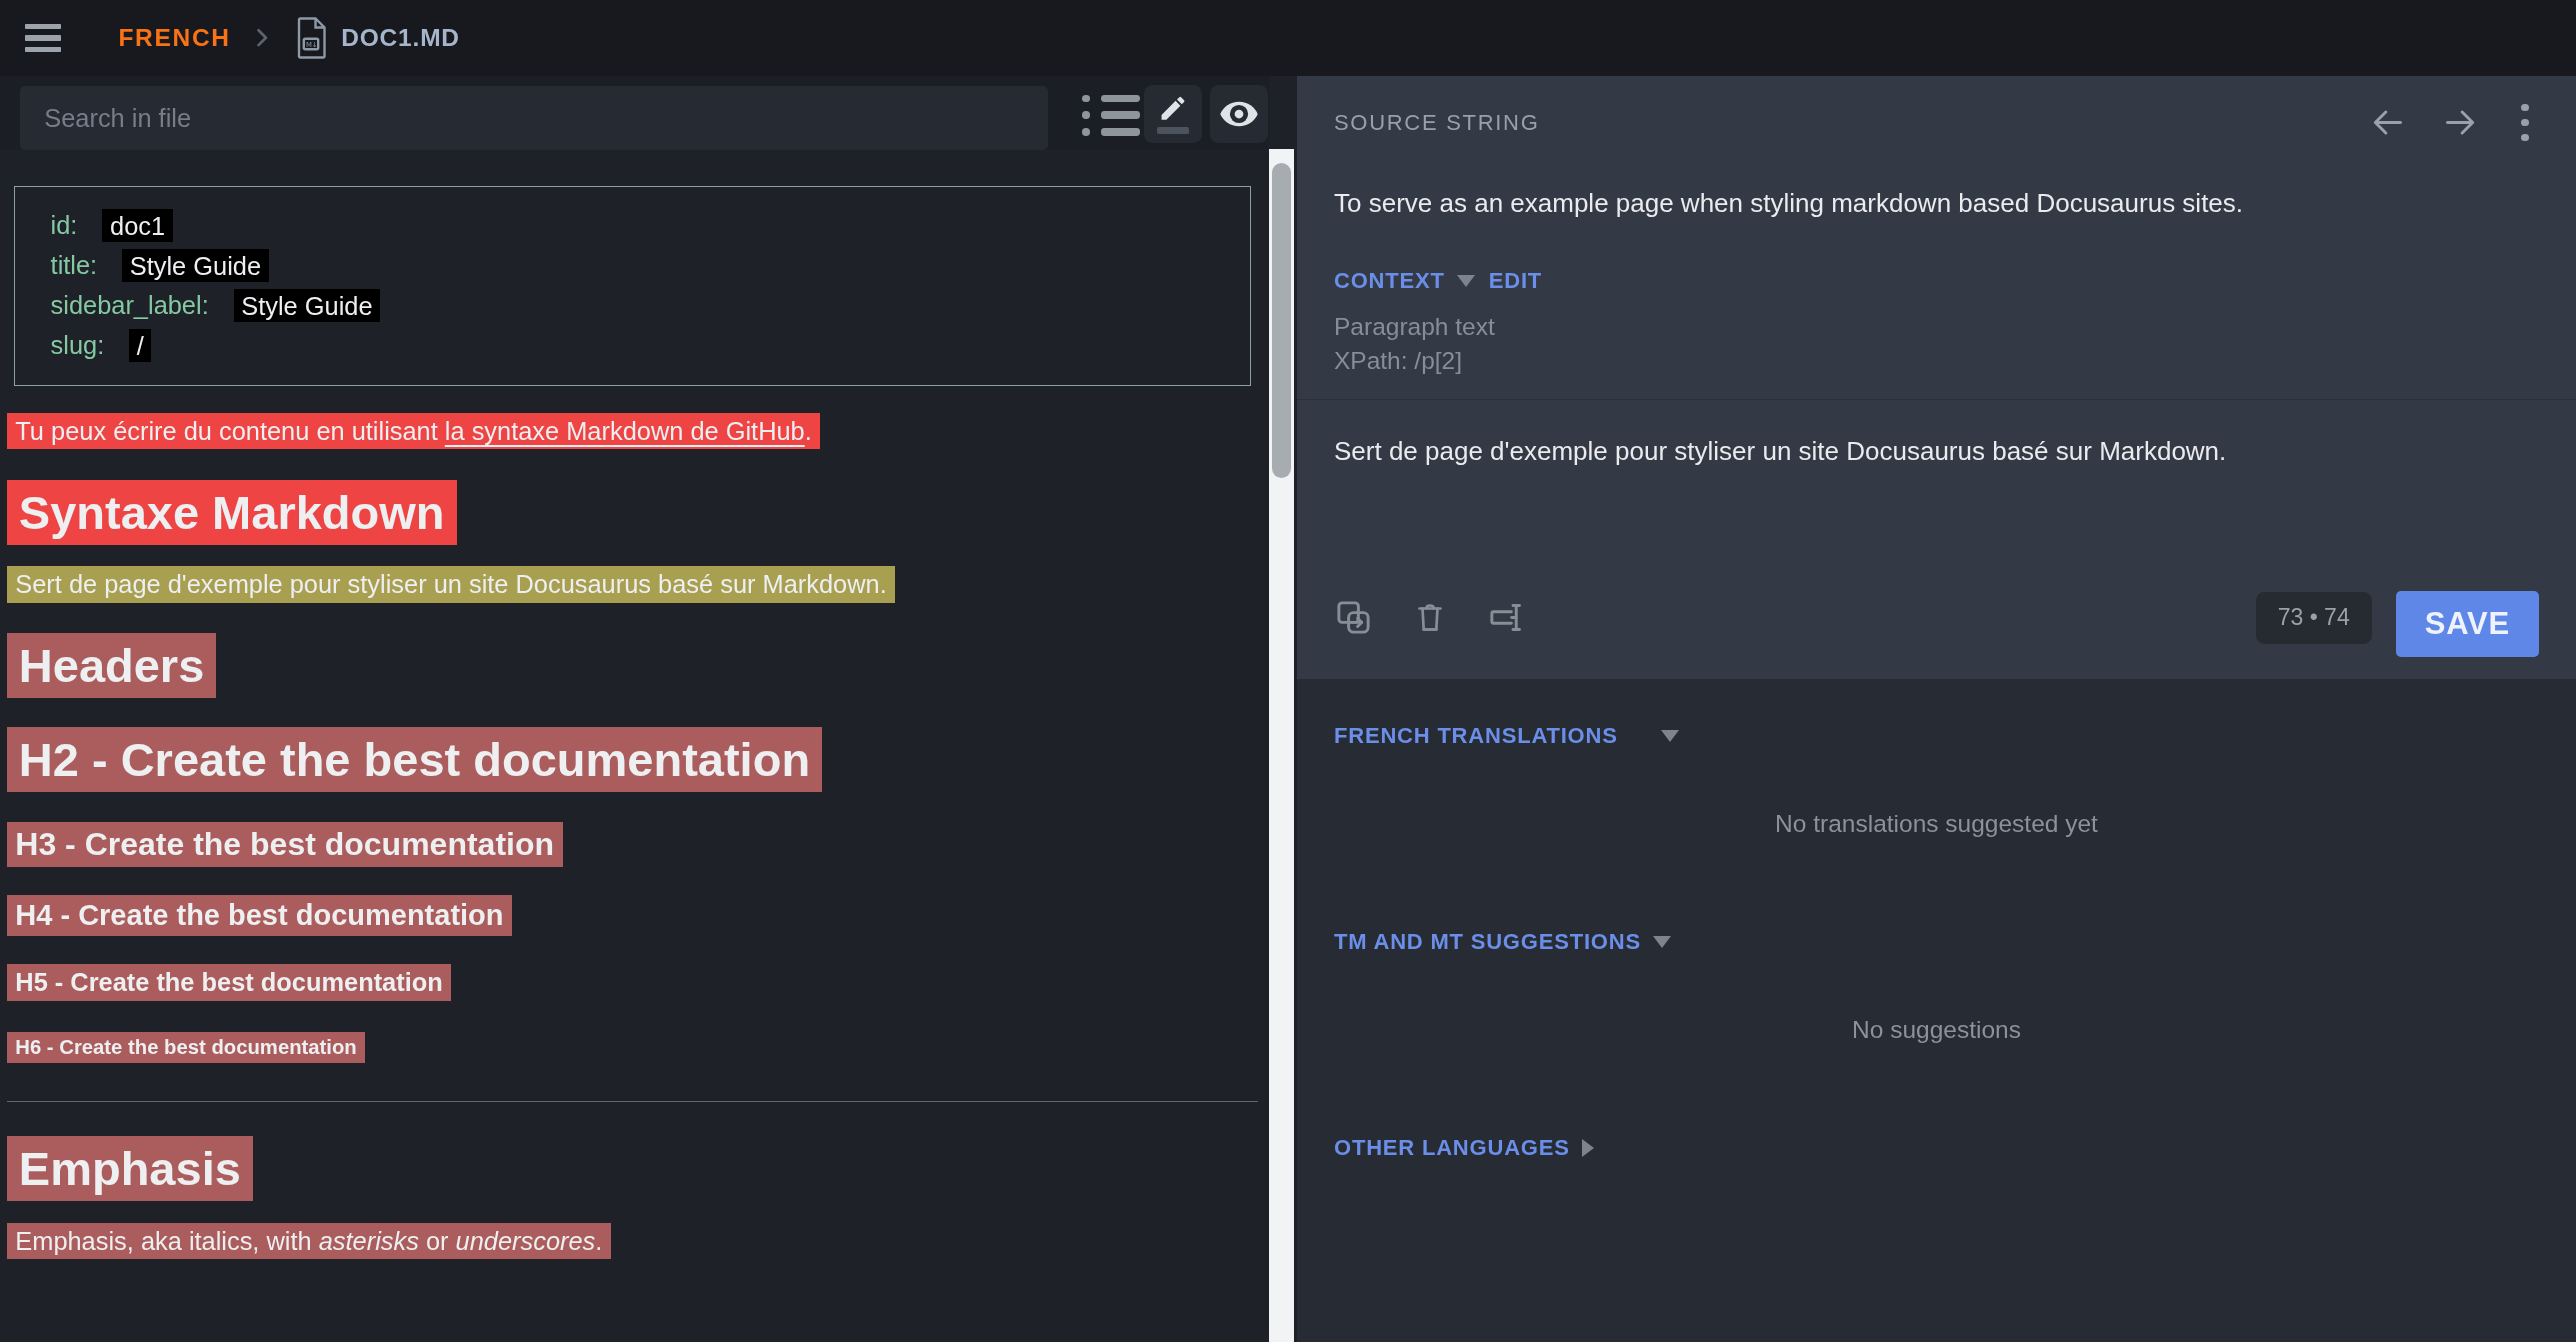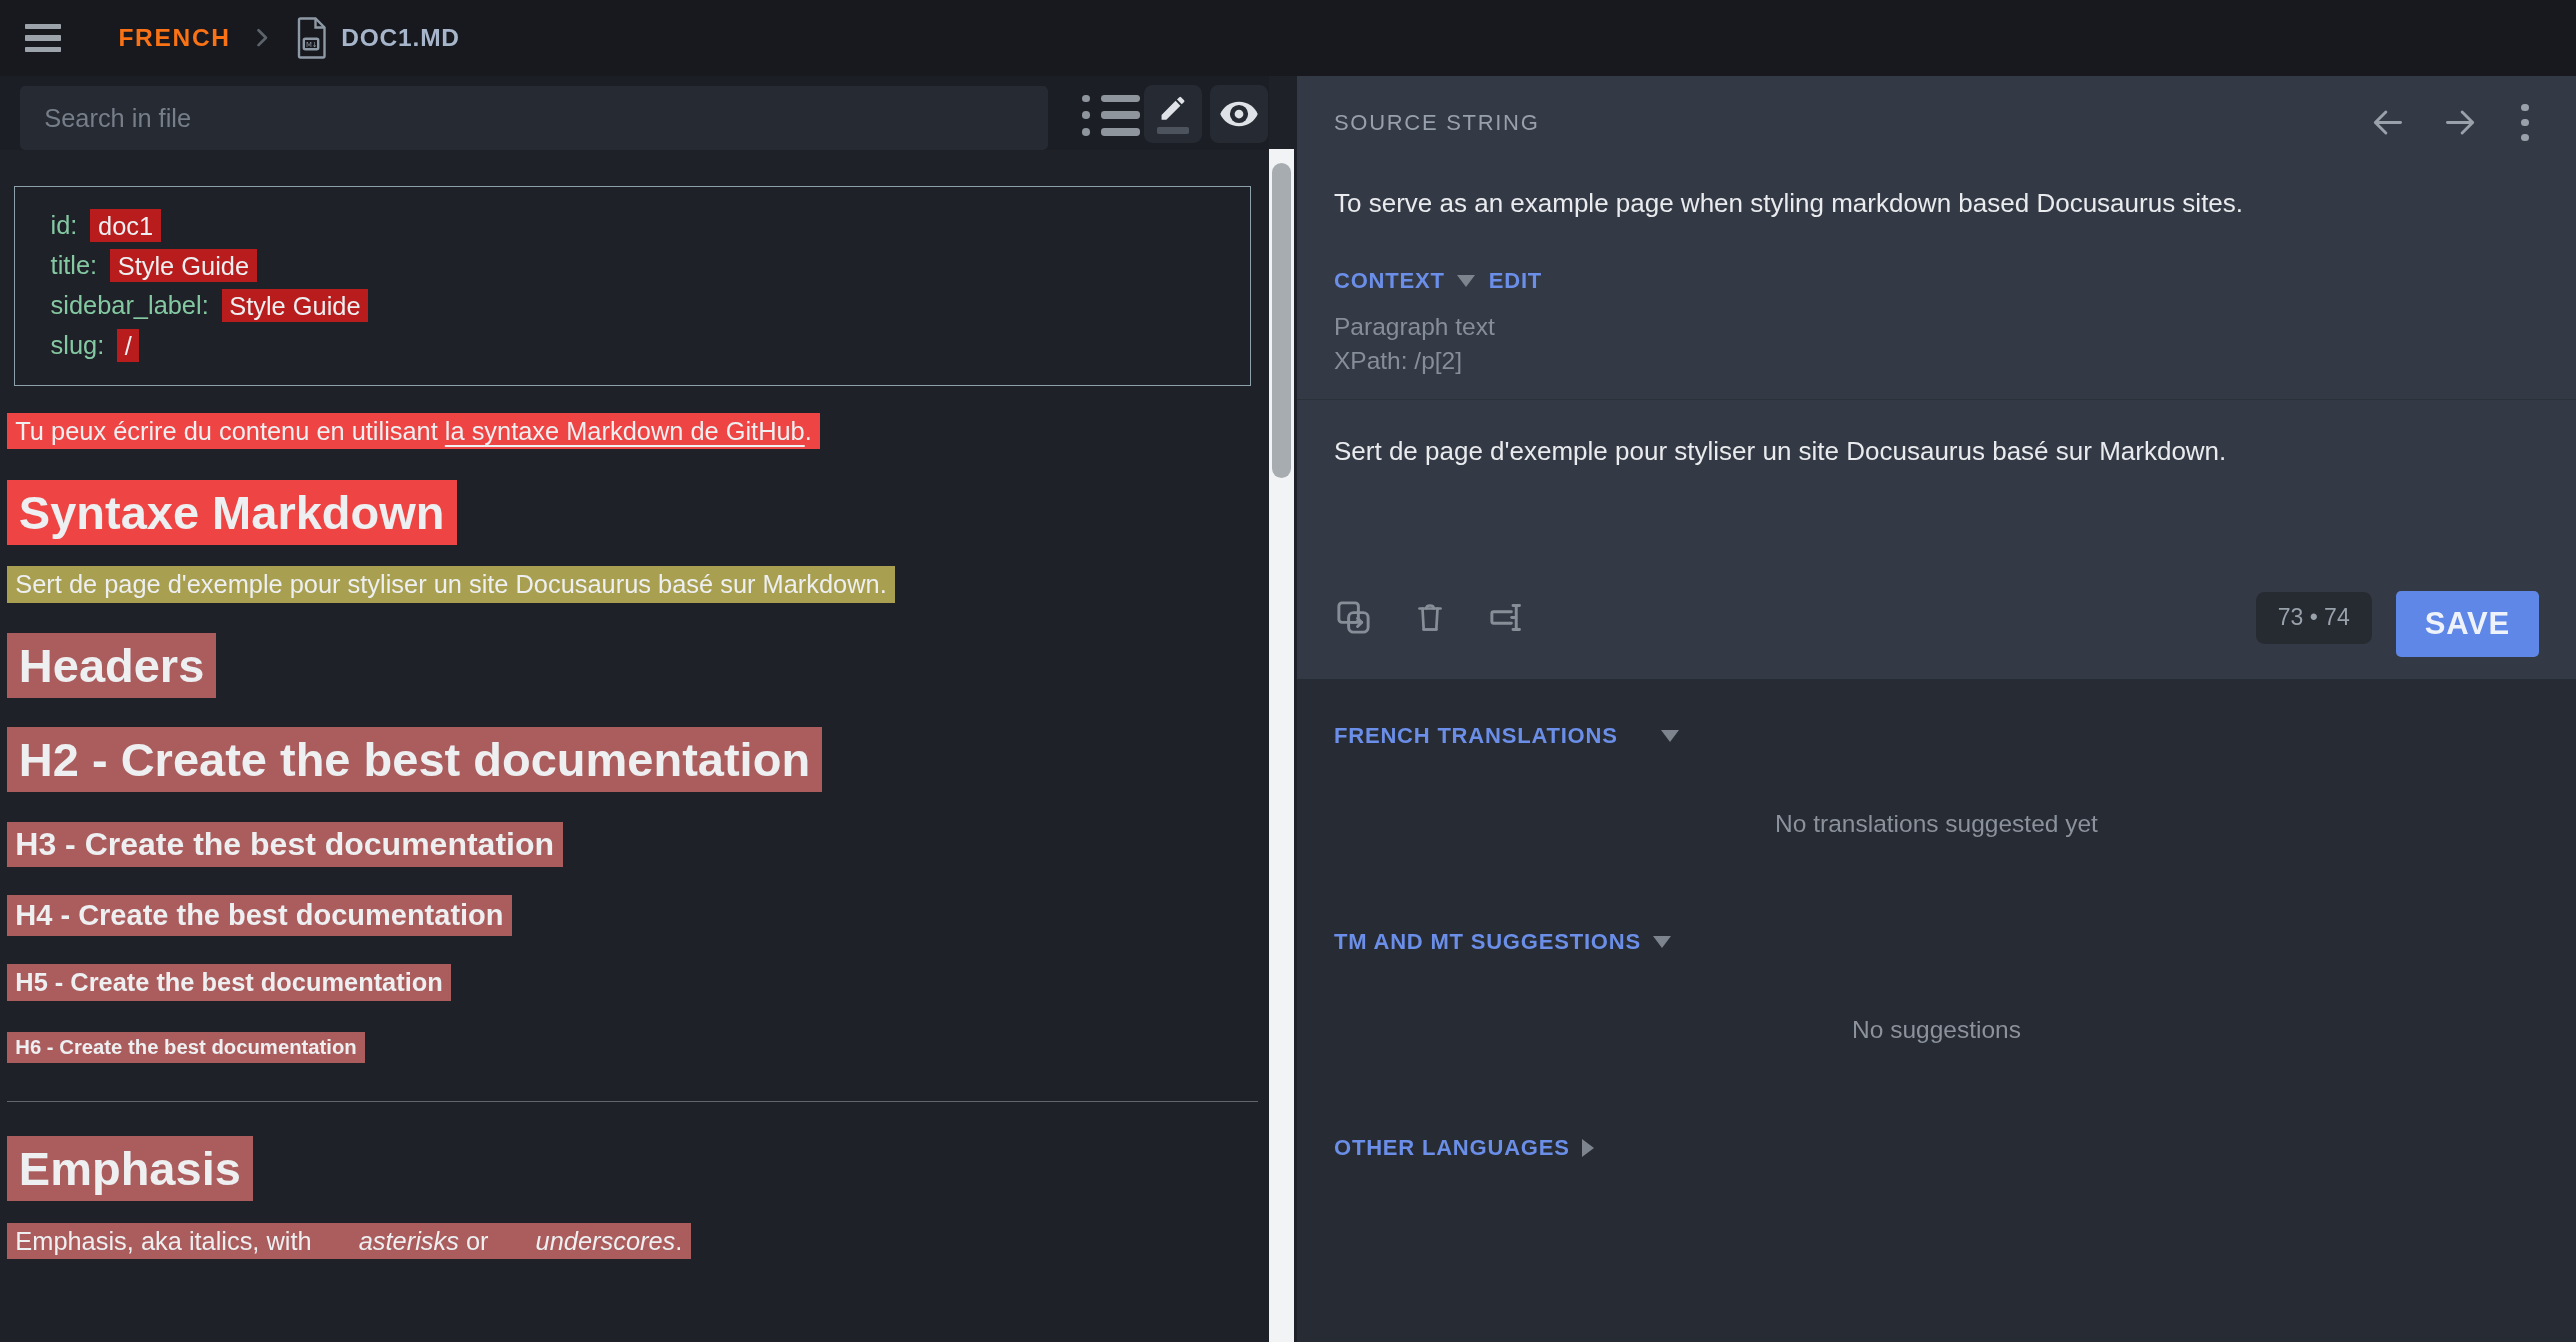--- a/index.html
+++ b/index.html
@@ -45,38 +45,38 @@
   .pencil-bar { width:32px; height:7.6px; background:#4d535c; border-radius:1.7px; margin-top:3.4px; }
 
   .doc-area { position:absolute; top:91px; left:0; right:0; bottom:0; padding:18.6px 0 0 6.8px; overflow:hidden; }
 
   .fm-box {
     margin-left:6.8px; width:1237px; box-sizing:border-box;
     border:1.7px solid #8ea0aa; padding:18.6px 20.3px 20.3px 36px;
   }
   .fm-line { font-size:25.4px; line-height:40px; }
   .fm-key { color:#85c9a3; }
-  .fm-val { background:#b91c1c; color:#edeff1; padding:2.5px 7.6px; margin-left:13px; }
+  .fm-val { background:#000000; color:#edeff1; padding:2.5px 7.6px; margin-left:25px; }
 
   .hl { color:#edeff1; padding:4.2px 8.5px; cursor:pointer; }
   .hl-red { background:#ab5d5d; }
   .hl-green { background:#ef4444;margin-top:16px; }
   .hl-yellow { background:#a89f50; }
 
   .doc-p  { font-size:25.4px; margin:30.5px 0 0 0; font-weight:normal; }
   .doc-h1 { font-size:53px; margin:42px 0 0 0; font-weight:bold; }
   .doc-h2 { font-size:47px; margin:39px 0 0 0; font-weight:bold; }
   .doc-h3 { font-size:32px; margin:39px 0 0 0; font-weight:bold; }
   .doc-h4 { font-size:29px; margin:36px 0 0 0; font-weight:bold; }
   .doc-h5 { font-size:25.4px; margin:36px 0 0 0; font-weight:bold; }
   .doc-h6 { font-size:20.3px; margin:39px 0 0 0; font-weight:bold; }
   .doc-h1 .hl, .doc-h2 .hl { padding:6px 12px; }
   .doc-hr { margin:42px 0 0 0; border:none; border-top:1.7px solid #63676d; width:1251px; }
   .link-text { text-decoration:underline; text-underline-offset:5.1px; text-decoration-thickness:1.7px; }
-  .it { font-style:italic;margin-left:40px; }
+  .it { font-style:italic; }
 
   
   .scroll-track { position:absolute; left:1269px; top:149px; bottom:0; width:25.4px; background:#f2f3f5; z-index:4; }
   .scroll-thumb { position:absolute; left:3.4px; top:13.5px; width:18.6px; height:315px; background:#a7acb1; border-radius:10.2px; }
 
   
   .right-panel { position:absolute; left:1297px; top:76px; right:0; bottom:0; background:#272b33; }
   .editor-card {
     position:absolute; top:0; left:0; right:0; height:603px;
     background:#343a45; padding:27px 37px; box-sizing:border-box;

